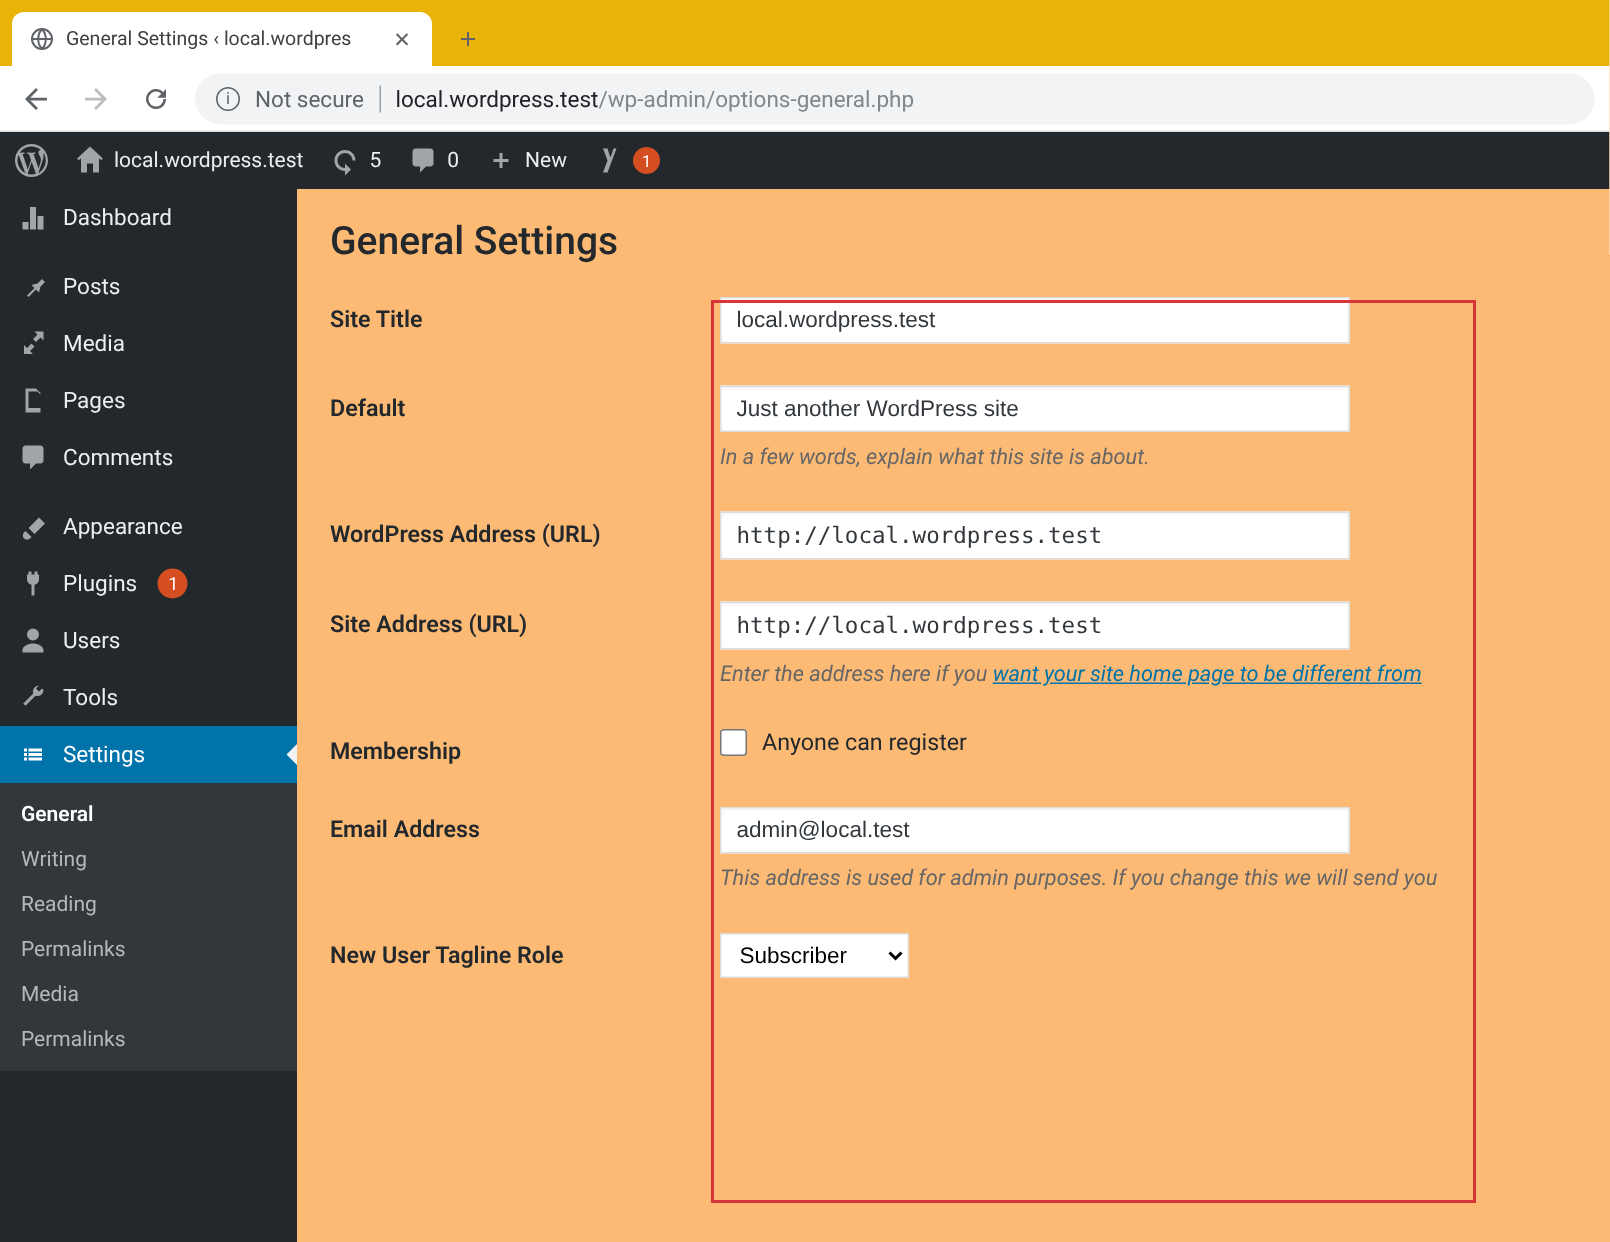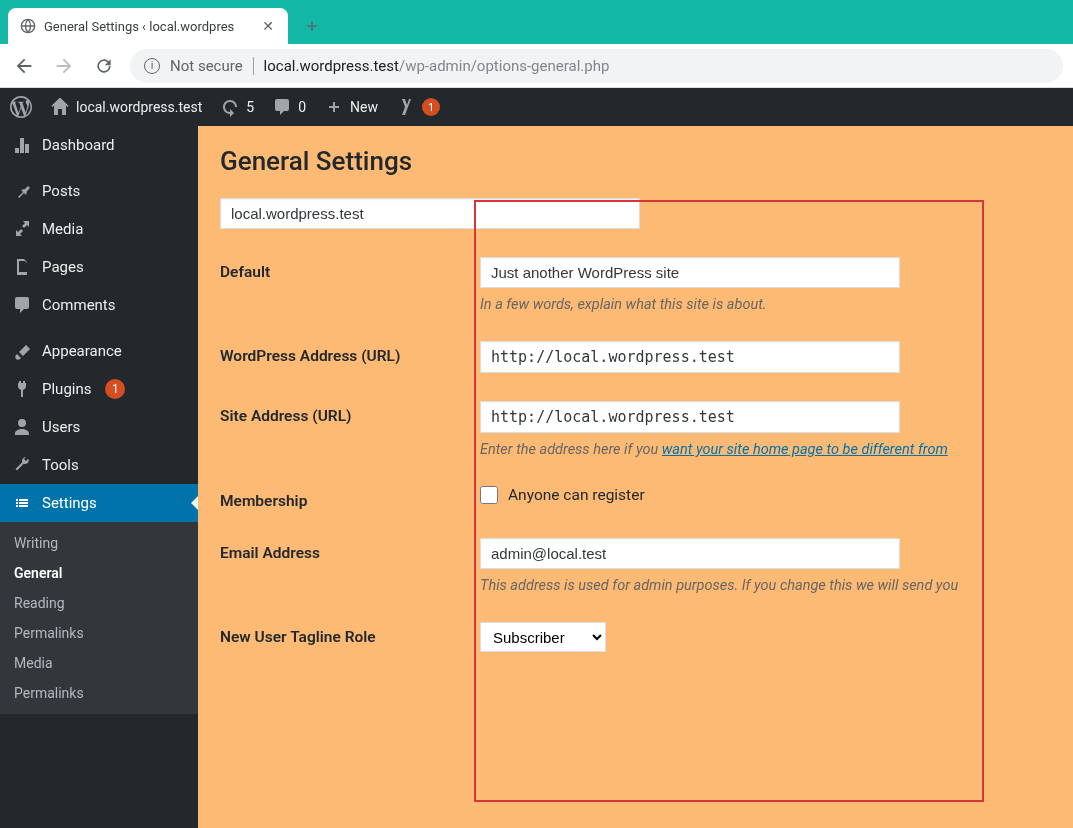--- a/index.html
+++ b/index.html
@@ -1,19 +1,19 @@
 <!DOCTYPE html>
 <html><head>
   <meta charset="utf-8">
   <style>
     * { margin: 0; padding: 0; box-sizing: border-box; }
     body { font-family: -apple-system, BlinkMacSystemFont, "Segoe UI", Roboto, sans-serif; background: #fff; width: 1073px; height: 828px; overflow: hidden; }
 
     
-    .browser-tabs { height: 44px; background: #14b8a6; display: flex; align-items: flex-end; }
+    .browser-tabs { height: 44px; background: #eab308; display: flex; align-items: flex-end; }
     .tab { background: #fff; height: 36px; display: flex; align-items: center; padding: 0 12px; border-radius: 8px 8px 0 0; min-width: 280px; margin-left: 8px; position: relative; }
     .tab-favicon { width: 16px; height: 16px; margin-right: 8px; color: #5f6368; }
     .tab-title { font-size: 13px; color: #3c4043; flex: 1; white-space: nowrap; overflow: hidden; text-overflow: ellipsis; }
     .tab-close { width: 16px; height: 16px; margin-left: 8px; color: #5f6368; cursor: pointer; font-size: 14px; display:flex; align-items:center; justify-content:center;}
     .newtab { width: 28px; height: 28px; border-radius: 50%; display:flex; align-items:center; justify-content:center; color:#5f6368; margin-left:10px; margin-bottom:4px; cursor:pointer;}
 
     .browser-toolbar { height: 44px; background: #fff; display: flex; align-items: center; padding: 0 10px; border-bottom: 1px solid #dadce0; gap: 12px; }
     .nav-btn { width: 28px; height: 28px; display: flex; align-items:center; justify-content:center; color:#5f6368; cursor:pointer; border-radius:50%;}
     .nav-btn.disabled { color:#bdbdbd; cursor:default;}
     .omnibox { flex: 1; background: #f1f3f4; height: 34px; border-radius: 17px; display:flex; align-items:center; padding: 0 14px; gap:10px; color:#5f6368; font-size:15px;}
@@ -239,35 +239,36 @@
     </div>
     <div class="menu-item current">
       <span class="micon">
           <svg viewBox="0 0 20 20">
             <path d="M4 6h2v2H4V6zm0 3h2v2H4V9zm0 3h2v2H4v-2zm3-6h9v2H7V6zm0 3h9v2H7V9zm0 3h9v2H7v-2z"></path>
           </svg>
         </span>
       <span>Settings</span>
     </div>
     <div class="submenu">
+      <div class="submenu-item current">General</div>
       <div class="submenu-item">Writing</div>
-      <div class="submenu-item current">General</div>
       <div class="submenu-item">Reading</div>
       <div class="submenu-item">Permalinks</div>
       <div class="submenu-item">Media</div>
       <div class="submenu-item">Permalinks</div>
     </div>
   </div>
 
   <div class="content">
     <h1 class="page-title">General Settings</h1>
 
     <div class="form-table">
 
       <div class="form-row">
+        <div class="th">Site Title</div>
         <div class="td">
           <input type="text" class="regular-text" value="local.wordpress.test" style="">
         </div>
       </div>
 
       <div class="form-row">
         <div class="th">Default</div>
         <div class="td">
           <input type="text" class="regular-text" value="Just another WordPress site" style="">
           <p class="description">In a few words, explain what this site is about.</p>

